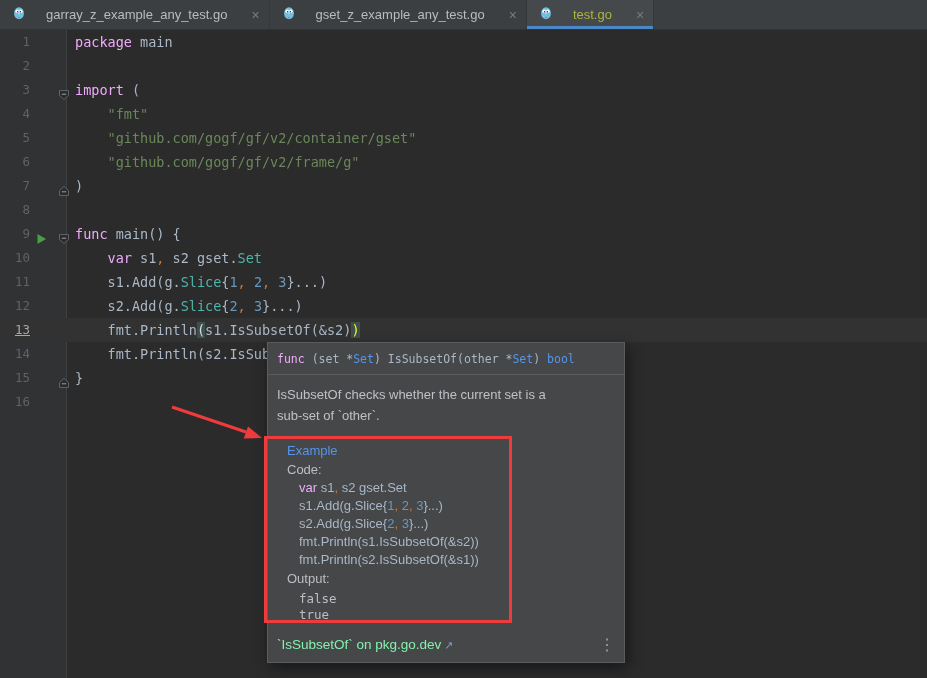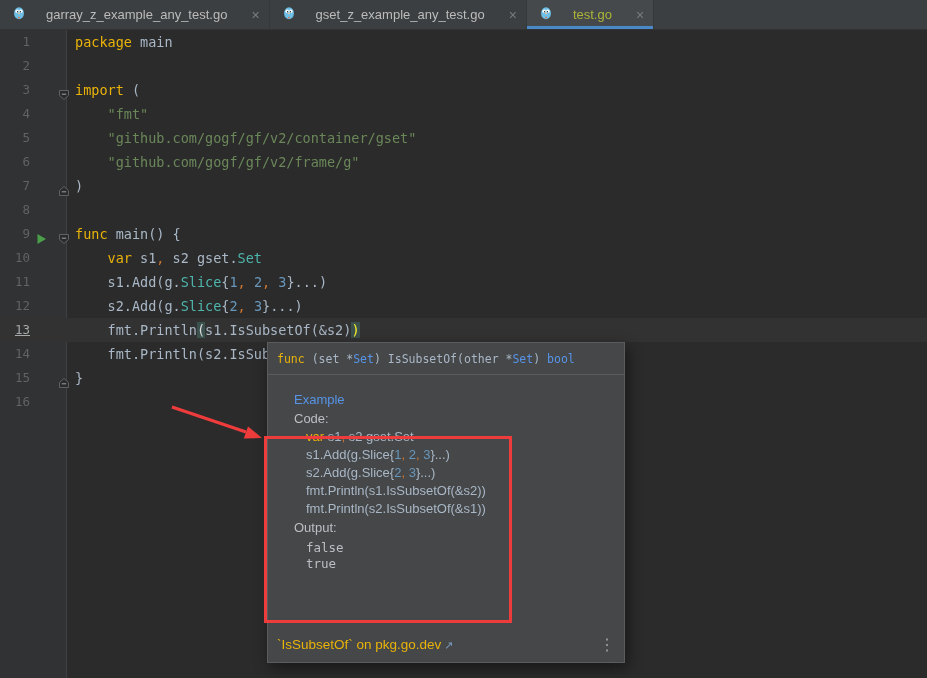--- a/index.html
+++ b/index.html
@@ -23,46 +23,46 @@
   .row{position:relative;height:24px;display:flex;
        font-family:"DejaVu Sans Mono",monospace;font-size:13.5px;line-height:24px;}
   .row.active{background:#323232;}
   .gcell{width:67px;flex:0 0 67px;position:relative;color:#606366;}
   .g-num{position:absolute;left:0;top:0;width:30px;text-align:right;font-size:12.5px;}
   .row.active .g-num{color:#a6a8aa;text-decoration:underline;}
   .g-run{position:absolute;left:36px;top:6px;cursor:pointer;}
   .g-fold{position:absolute;left:58px;top:6px;cursor:pointer;}
   .ccell{padding-left:8px;white-space:pre;color:#a9b7c6;}
 
-  .tk-k{color:#eab308}.tk-d{color:#a9b7c6}.tk-s{color:#6a8759}.tk-n{color:#6897bb}
+  .tk-k{color:#f0abfc}.tk-d{color:#a9b7c6}.tk-s{color:#6a8759}.tk-n{color:#6897bb}
   .tk-c{color:#cc7832}.tk-t{color:#4db6ac}.tk-b{color:#5794e8}
   .tk-pw{color:#dcdcdc;background:#3b514d}
   .tk-py{color:#ffef28;background:#3b514d}
 
   
   .arrow-svg{position:absolute;left:165px;top:370px;z-index:4;pointer-events:none;}
 
   
   .doc-popup{position:absolute;left:267px;top:312px;width:358px;height:321px;z-index:5;
              background:#454749;border:1px solid #5a5c5e;box-sizing:border-box;color:#bcbec4;
              box-shadow:3px 5px 14px rgba(0,0,0,.45);}
   .sig{font-family:"DejaVu Sans Mono",monospace;font-size:11.5px;padding:9px 9px 8px;
        border-bottom:1px solid #5a5c5e;white-space:pre;}
   .desc{padding:9px 9px 0;font-size:13px;line-height:21px;color:#bfc1c5;}
-  .example{position:relative;margin-top:15px;padding:0 26px;font-size:13px;line-height:19px;}
+  .example{position:relative;margin-top:15px;padding:0 19px;font-size:13px;line-height:19px;}
   .ex-title{color:#5794e8;cursor:pointer;}
   .ex-code{padding-left:12px;}
   .ex-code div{line-height:18px;white-space:pre;}
   .ex-out{font-family:"DejaVu Sans Mono",monospace;font-size:12.5px;line-height:16px;
           padding-left:12px;margin-top:3px;}
   .red-box{position:absolute;left:-4px;top:93px;width:248px;height:187px;
            border:3px solid #ee3b3b;box-sizing:border-box;pointer-events:none;z-index:6;}
   .popup-footer{position:absolute;left:9px;right:9px;bottom:8px;display:flex;
                 justify-content:space-between;align-items:center;font-size:13.5px;}
-  .footer-link{color:#eab308;cursor:pointer;}
+  .footer-link{color:#86efac;cursor:pointer;}
   .ext{font-size:11px;color:#7d9cc0;margin-left:3px;}
   .kebab{color:#9da0a2;font-size:16px;cursor:pointer;}
 </style>
 </head>
 <body>
 
 <div>
 
   <div class="tabbar" id="tabs">
       <div class="tab">
@@ -226,20 +226,24 @@
         </div>
       </div>
 
     <svg class="arrow-svg" width="110" height="55" viewBox="0 0 110 55">
       <line x1="7" y1="7" x2="81" y2="32" stroke="#ee3b3b" stroke-width="3.4"></line>
       <polygon points="97,38 78.8,38.6 83,26.4" fill="#ee3b3b"></polygon>
     </svg>
 
     <div class="doc-popup">
       <div class="sig" id="sig"><span class="tk-k">func</span><span class="tk-d"> (set *</span><span class="tk-b">Set</span><span class="tk-d">) IsSubsetOf(other *</span><span class="tk-b">Set</span><span class="tk-d">) </span><span class="tk-b">bool</span></div>
+      <div class="desc">
+        <div>IsSubsetOf checks whether the current set is a</div>
+        <div>sub-set of `other`.</div>
+      </div>
       <div class="example">
         <div class="ex-title">Example</div>
         <div>Code:</div>
         <div class="ex-code" id="ex-code">
             <div><span class="tk-k">var</span><span class="tk-d"> s1</span><span class="tk-c">,</span><span class="tk-d"> s2 gset.Set</span></div>
             <div><span class="tk-d">s1.Add(g.Slice{</span><span class="tk-n">1</span><span class="tk-c">,</span><span class="tk-d"> </span><span class="tk-n">2</span><span class="tk-c">,</span><span class="tk-d"> </span><span class="tk-n">3</span><span class="tk-d">}...)</span></div>
             <div><span class="tk-d">s2.Add(g.Slice{</span><span class="tk-n">2</span><span class="tk-c">,</span><span class="tk-d"> </span><span class="tk-n">3</span><span class="tk-d">}...)</span></div>
             <div><span class="tk-d">fmt.Println(s1.IsSubsetOf(&amp;s2))</span></div>
             <div><span class="tk-d">fmt.Println(s2.IsSubsetOf(&amp;s1))</span></div>
           </div>

